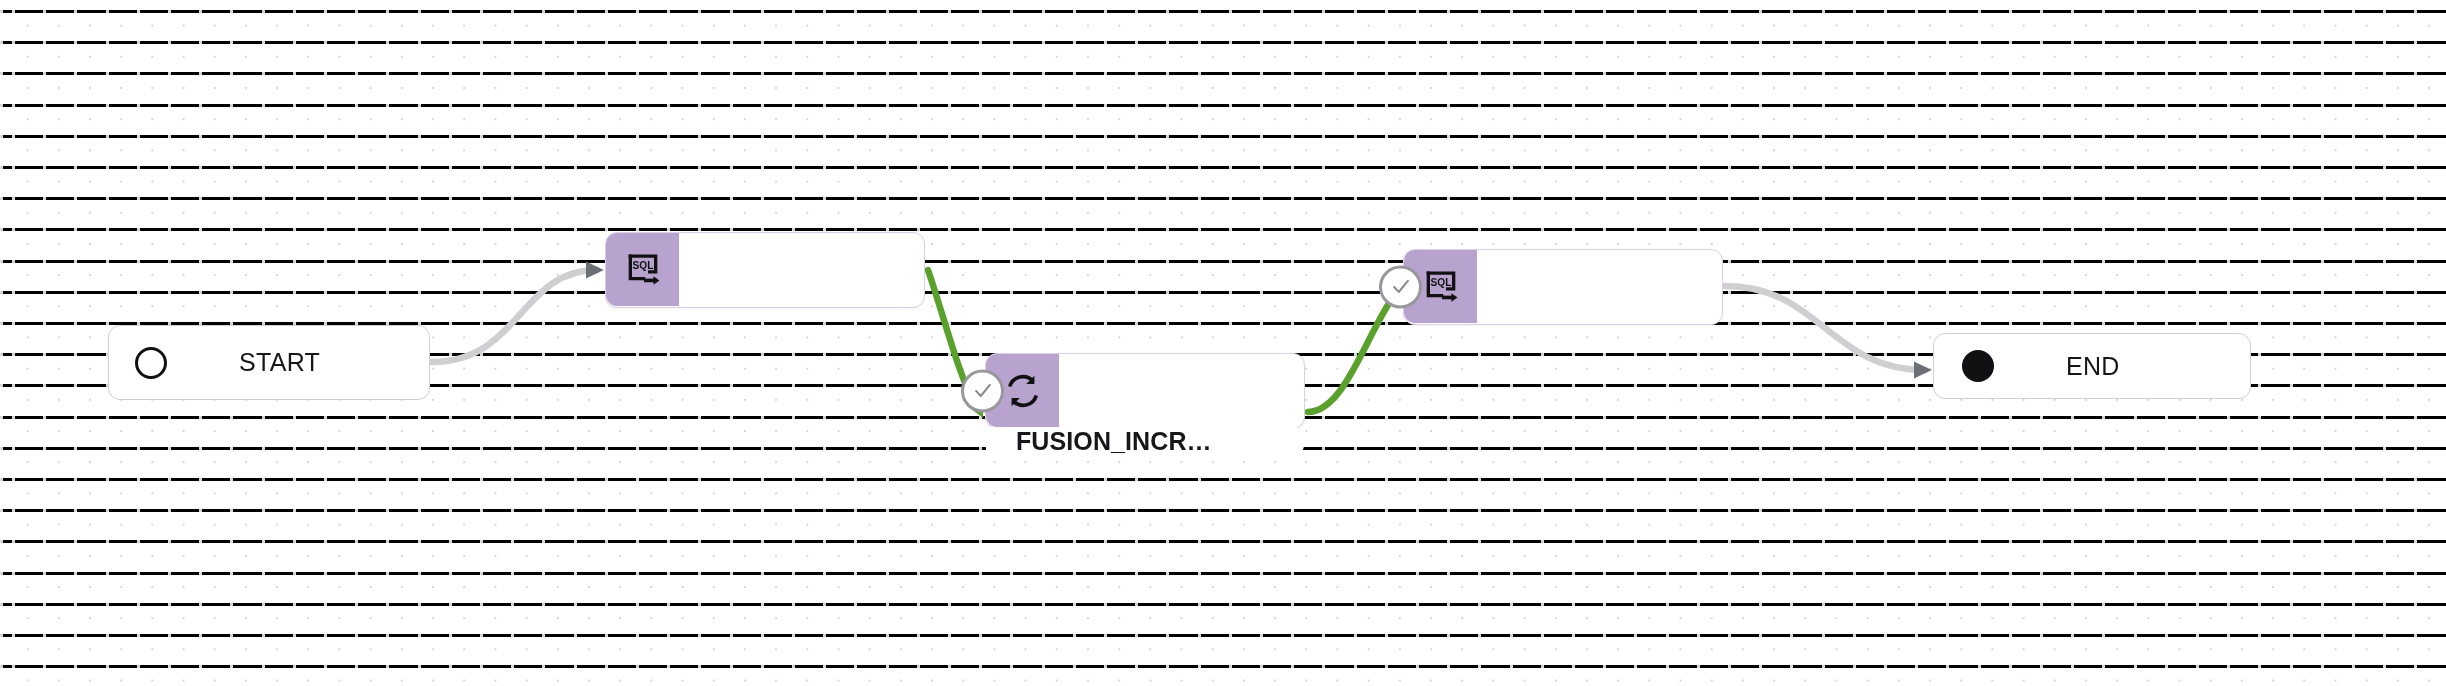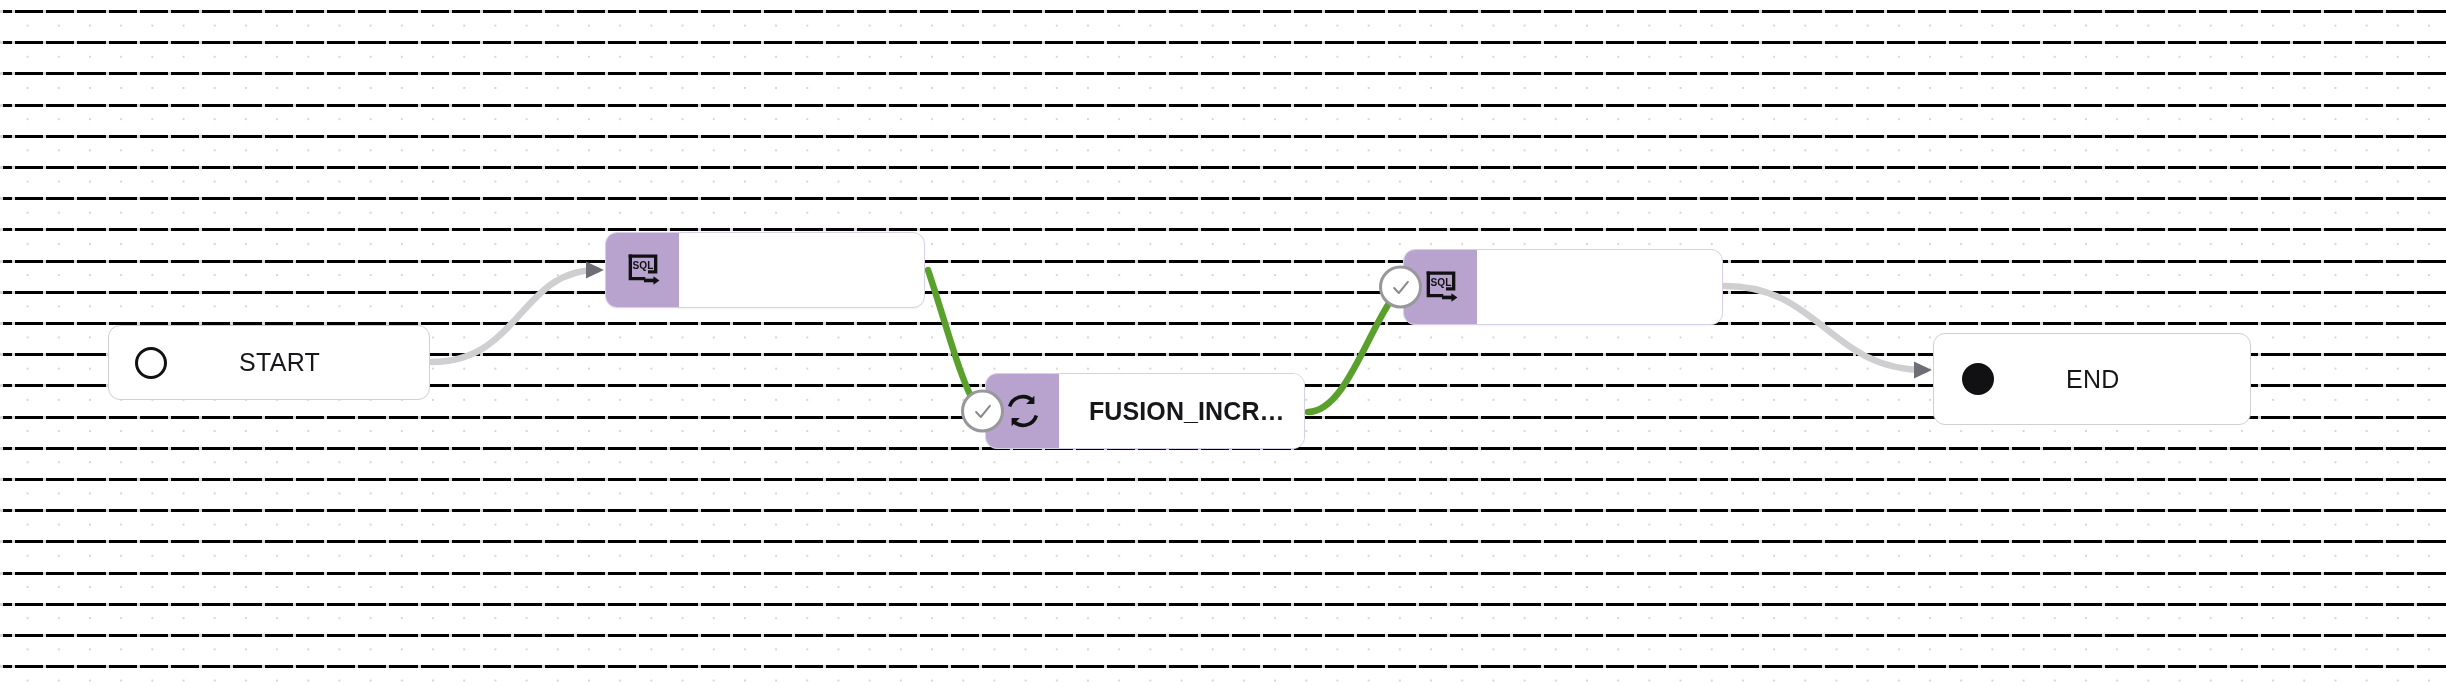--- a/index.html
+++ b/index.html
@@ -62,20 +62,21 @@
 
   .node-plain {
     border: 1px solid #cfcfd4;
     align-items: center;
     padding-left: 26px;
   }
 
   .node-task {
     border: 1px solid #d9cfe6;
     box-shadow: 0 1px 2px rgba(0,0,0,0.05);
+    flex-direction: column;
   }
 
   .icon-panel {
     width: 73px;
     flex: 0 0 73px;
     background: #b7a3cd;
     border-radius: 11px 0 0 11px;
     display: flex;
     align-items: center;
     justify-content: center;
@@ -169,21 +170,21 @@
       <svg width="38" height="38" viewBox="0 0 24 24">
         <path d="M4 3.2 H20 V13.2 H16.2" fill="none" stroke="#111114" stroke-width="2.1" stroke-linecap="square"></path>
         <path d="M4 3.2 V17.4 H12.4" fill="none" stroke="#111114" stroke-width="2.1" stroke-linecap="square"></path>
         <text x="12" y="11.2" font-family="Liberation Sans, sans-serif" font-size="6.4" font-weight="bold" fill="#111114" text-anchor="middle">SQL</text>
         <path d="M12.6 18.6 H19.4" fill="none" stroke="#111114" stroke-width="2.3"></path>
         <path d="M18.6 15.9 L22.4 18.6 L18.6 21.3 Z" fill="#111114"></path>
       </svg>
     </div>
   </div>
 
-  <div class="node node-task" style="left: 985px; top: 373px; width: 320px; height: 76px; font-weight: bold;">
+  <div class="node node-task" style="left: 985px; top: 353px; width: 320px; height: 76px; font-weight: bold;">
     <div class="icon-panel">
       <div class="check-badge">
         <svg width="22" height="22" viewBox="0 0 24 24">
           <path d="M4.5 12.6 L9.6 18 L19.5 5.8" fill="none" stroke="#8a8a90" stroke-width="2.2" stroke-linecap="round" stroke-linejoin="round"></path>
         </svg>
       </div>
       <svg width="38" height="38" viewBox="0 0 24 24">
         <path d="M3.6 9.2 A8.6 8.6 0 0 1 18.4 6.0" fill="none" stroke="#111114" stroke-width="2.3" stroke-linecap="butt"></path>
         <path d="M20.4 14.8 A8.6 8.6 0 0 1 5.6 18.0" fill="none" stroke="#111114" stroke-width="2.3" stroke-linecap="butt"></path>
         <path d="M19.2 2.4 L19.2 7.6 L14.0 7.6 Z" fill="#111114"></path>
@@ -205,18 +206,18 @@
       <svg width="38" height="38" viewBox="0 0 24 24">
         <path d="M4 3.2 H20 V13.2 H16.2" fill="none" stroke="#111114" stroke-width="2.1" stroke-linecap="square"></path>
         <path d="M4 3.2 V17.4 H12.4" fill="none" stroke="#111114" stroke-width="2.1" stroke-linecap="square"></path>
         <text x="12" y="11.2" font-family="Liberation Sans, sans-serif" font-size="6.4" font-weight="bold" fill="#111114" text-anchor="middle">SQL</text>
         <path d="M12.6 18.6 H19.4" fill="none" stroke="#111114" stroke-width="2.3"></path>
         <path d="M18.6 15.9 L22.4 18.6 L18.6 21.3 Z" fill="#111114"></path>
       </svg>
     </div>
   </div>
 
-  <div class="node node-plain" style="left: 1933px; top: 333px; width: 318px; height: 92px; padding-left: 28px;">
+  <div class="node node-plain" style="left: 1933px; top: 333px; width: 318px; height: 66px; padding-left: 28px;">
     <div class="circle-filled"></div>
     <span class="plain-label">END</span>
   </div>
 
 </div>
 
 </body></html>

